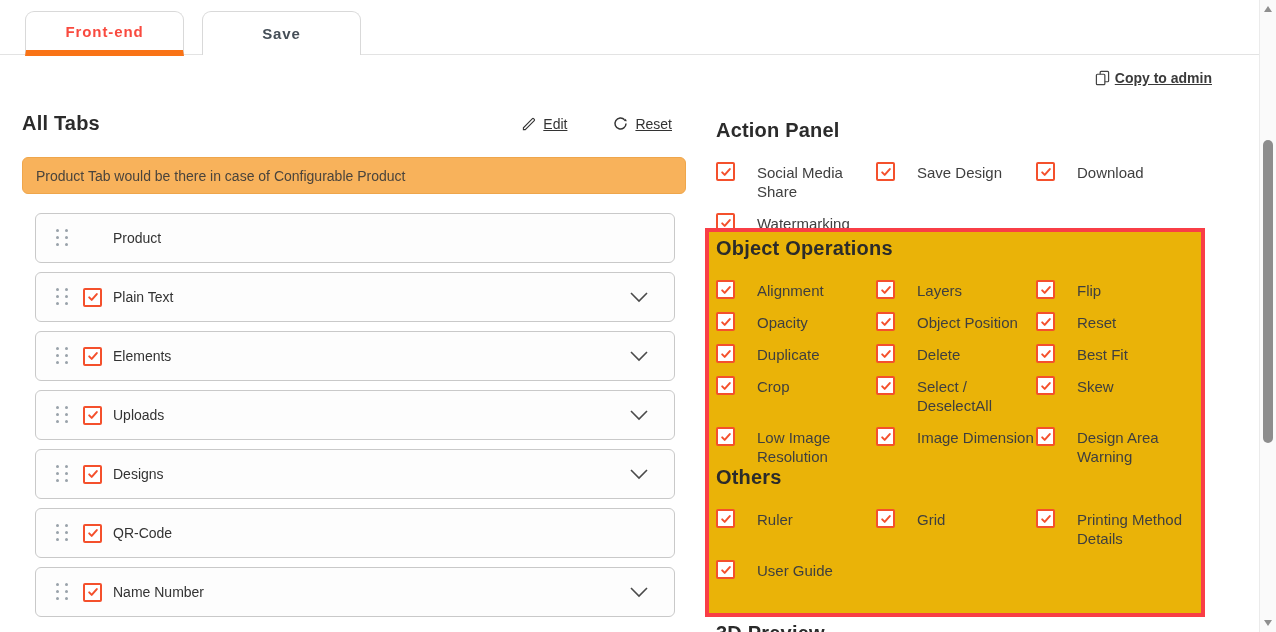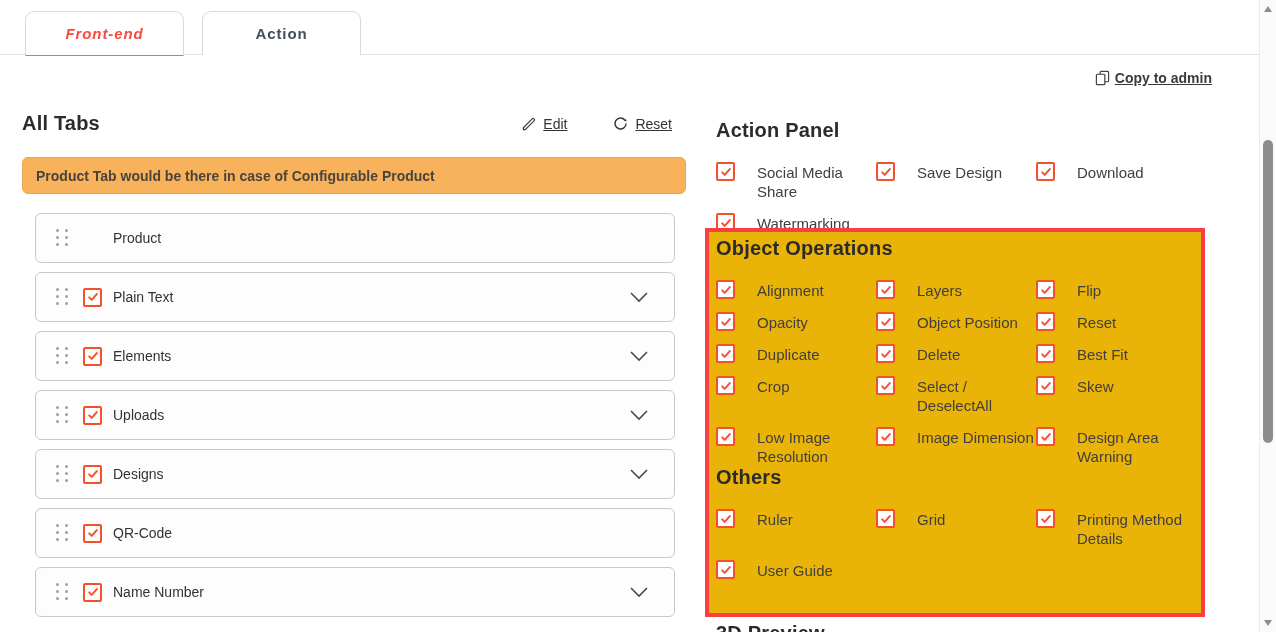--- a/index.html
+++ b/index.html
@@ -11,21 +11,21 @@
   }
   *{margin:0;padding:0;box-sizing:border-box;font-family:"Liberation Sans","DejaVu Sans",sans-serif;}
   html,body{width:1276px;height:632px;background:#fff;}
   .page{position:relative;width:1276px;height:632px;background:#fff;overflow:hidden;}
 
   
   .tab-bar{position:absolute;top:0;left:0;width:1259px;height:55px;background:#fff;border-bottom:1px solid #e3e3e3;}
   .tab{position:absolute;top:11px;width:159px;height:44px;background:#fff;border:1px solid #d9d9d9;border-bottom:none;
        border-radius:9px 9px 0 0;display:flex;align-items:center;justify-content:center;
        font-size:15px;font-weight:700;letter-spacing:.9px;color:#454e57;cursor:pointer;}
-  .tab.active{height:45px;z-index:2;border-bottom:1px solid #f97316;color:var(--tab-red);font-style:italic;}
+  .tab.active{height:45px;z-index:2;border-bottom:6px solid #f97316;color:var(--tab-red);}
   .tab-frontend{left:25px;}
   .tab-admin{left:202px;}
 
   
   .copy-link{position:absolute;top:70px;right:64px;display:inline-flex;align-items:center;gap:5px;
              font-size:14px;font-weight:700;color:#3a3a3a;cursor:pointer;}
   .copy-link .u{text-decoration:underline;}
   .icon{display:inline-flex;align-items:center;justify-content:center;}
 
   
@@ -33,21 +33,21 @@
   h2{font-size:20px;font-weight:700;color:#2b2b2b;letter-spacing:.2px;}
   .left-head{display:flex;align-items:center;}
   .left-head h2{flex:1;}
   .tool-link{display:inline-flex;align-items:flex-end;gap:6px;font-size:14px;color:#333;cursor:pointer;}
   .tool-link .u{text-decoration:underline;}
   .tool-link + .tool-link{margin-left:45px;}
   .left-head{padding-right:14px;}
 
   .notice{margin-top:22px;height:37px;display:flex;align-items:center;padding:0 13px;
           background:var(--notice-bg);border:1px solid var(--notice-border);border-radius:6px;
-          font-size:14px;color:#4a443c;font-weight:bold;}
+          font-size:14px;color:#4a443c;}
 
   .rows{margin-top:19px;margin-left:13px;width:640px;display:flex;flex-direction:column;gap:9px;}
   .row{height:50px;border:1px solid #c9c9c9;border-radius:6px;background:#fdfdfd;
        display:flex;align-items:center;padding:0 26px 0 20px;}
   .drag{display:grid;grid-template-columns:repeat(2,4px);grid-template-rows:repeat(3,4px);
         gap:3px 5px;margin-right:14px;cursor:grab;}
   .drag i{width:3.4px;height:3.4px;background:#99a2aa;border-radius:50%;}
   .row .cbx{margin-right:11px;}
   .row-label{flex:1;font-size:14px;color:#333;}
   .chev{display:inline-flex;cursor:pointer;}
@@ -79,21 +79,21 @@
 </head>
 <body>
 
 <div class="page">
 
   <div class="tab-bar">
     <div class="tab tab-frontend active">
       <span>Front-end</span>
     </div>
     <div class="tab tab-admin">
-      <span>Action</span>
+      <span>Save</span>
     </div>
   </div>
 
   <a class="copy-link">
     <span class="icon">
       <svg width="15" height="16" viewBox="0 0 16 17">
           <rect x="5.5" y="1.5" width="9" height="11" rx="1" fill="none" stroke="#444" stroke-width="1.3"></rect>
           <rect x="1.5" y="4.5" width="9" height="11" rx="1" fill="#fff" stroke="#444" stroke-width="1.3"></rect>
         </svg>
     </span>

